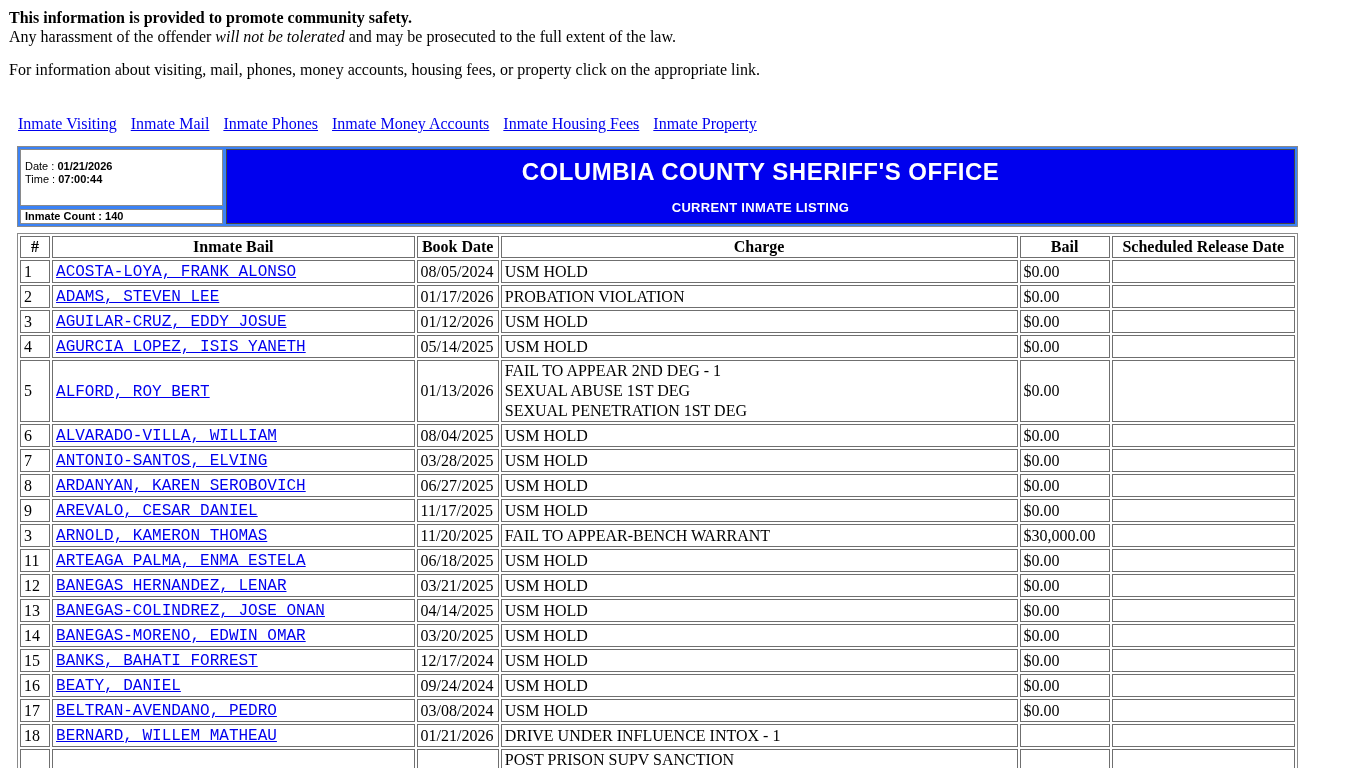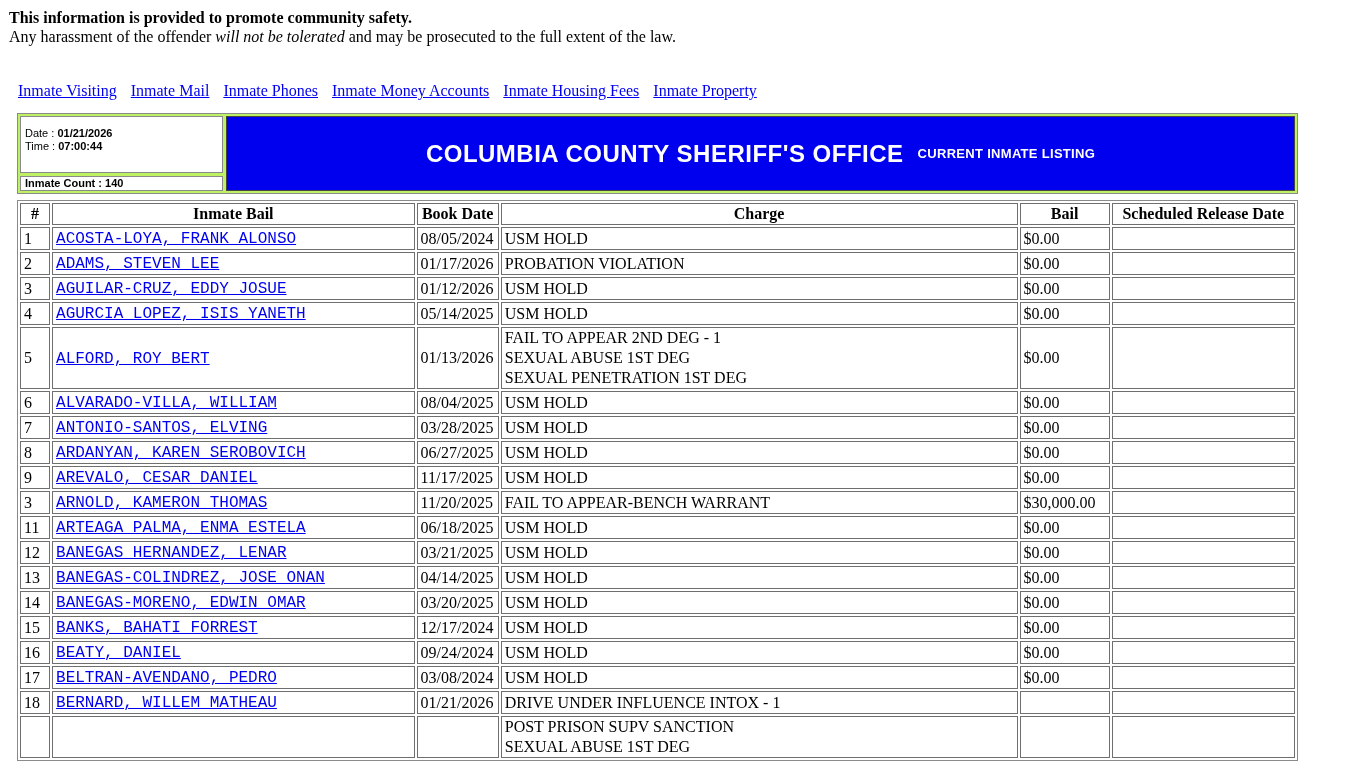--- a/index.html
+++ b/index.html
@@ -23,33 +23,33 @@
   .nav-row{margin:35px 0 0 9px;line-height:19px;}
   .nav-row a{
     color:var(--link-blue);text-decoration:underline;margin-right:14px;
   }
   a{color:var(--link-blue);}
 
   
   .hdr{
     margin:13px 0 0 8px;width:1281px;box-sizing:border-box;
     border:1px solid var(--border-mid);
-    padding:2px;display:flex;gap:3px;background:#bef264;
+    padding:2px;display:flex;gap:3px;background:#3b82f6;
   }
   .hdr-left{width:203px;display:flex;flex-direction:column;gap:3px;}
   .hdr-box{
     border:1px solid var(--border-mid);box-sizing:border-box;background:#fff;
     font-family:"Liberation Sans", sans-serif;font-size:11px;line-height:13px;
   }
   .hdr-box.datetime{height:57px;padding:10px 4px 0 4px;}
   .hdr-box.count{flex:1;display:flex;align-items:center;padding:0 4px;font-weight:bold;}
   .hdr-banner{
     flex:1;border:1px solid #444;box-sizing:border-box;
     background:var(--banner-blue);
-    display:flex;flex-direction:row;align-items:center;justify-content:center;
+    display:flex;flex-direction:column;align-items:center;justify-content:center;
     gap:14px;color:#fff;font-family:"Liberation Sans", sans-serif;
   }
   .banner-title{font-size:24px;font-weight:bold;letter-spacing:.5px;}
   .banner-subtitle{font-size:13px;font-weight:bold;letter-spacing:.3px;}
 
   
   table.inmates{
     margin:6px 0 0 8px;width:1281px;table-layout:fixed;
     border-collapse:separate;border-spacing:2px;
     border:1px solid var(--border-mid);
@@ -67,20 +67,21 @@
 </head>
 <body>
 
 <div class="page">
 
   <div class="notice">
     <div class="bold-line">This information is provided to promote community safety.</div>
     <div><span>Any harassment of the offender </span><i>will not be tolerated</i><span> and may be prosecuted to the full extent of the law.</span></div>
   </div>
 
+  <p class="notice2">For information about visiting, mail, phones, money accounts, housing fees, or property click on the appropriate link.</p>
 
   <div class="nav-row"><a href="#">Inmate Visiting</a><a href="#">Inmate Mail</a><a href="#">Inmate Phones</a><a href="#">Inmate Money Accounts</a><a href="#">Inmate Housing Fees</a><a href="#">Inmate Property</a></div>
 
   <div class="hdr">
     <div class="hdr-left">
       <div class="hdr-box datetime">
         <div><span>Date :</span> <b>01/21/2026</b></div>
         <div><span>Time :</span> <b>07:00:44</b></div>
       </div>
       <div class="hdr-box count">

